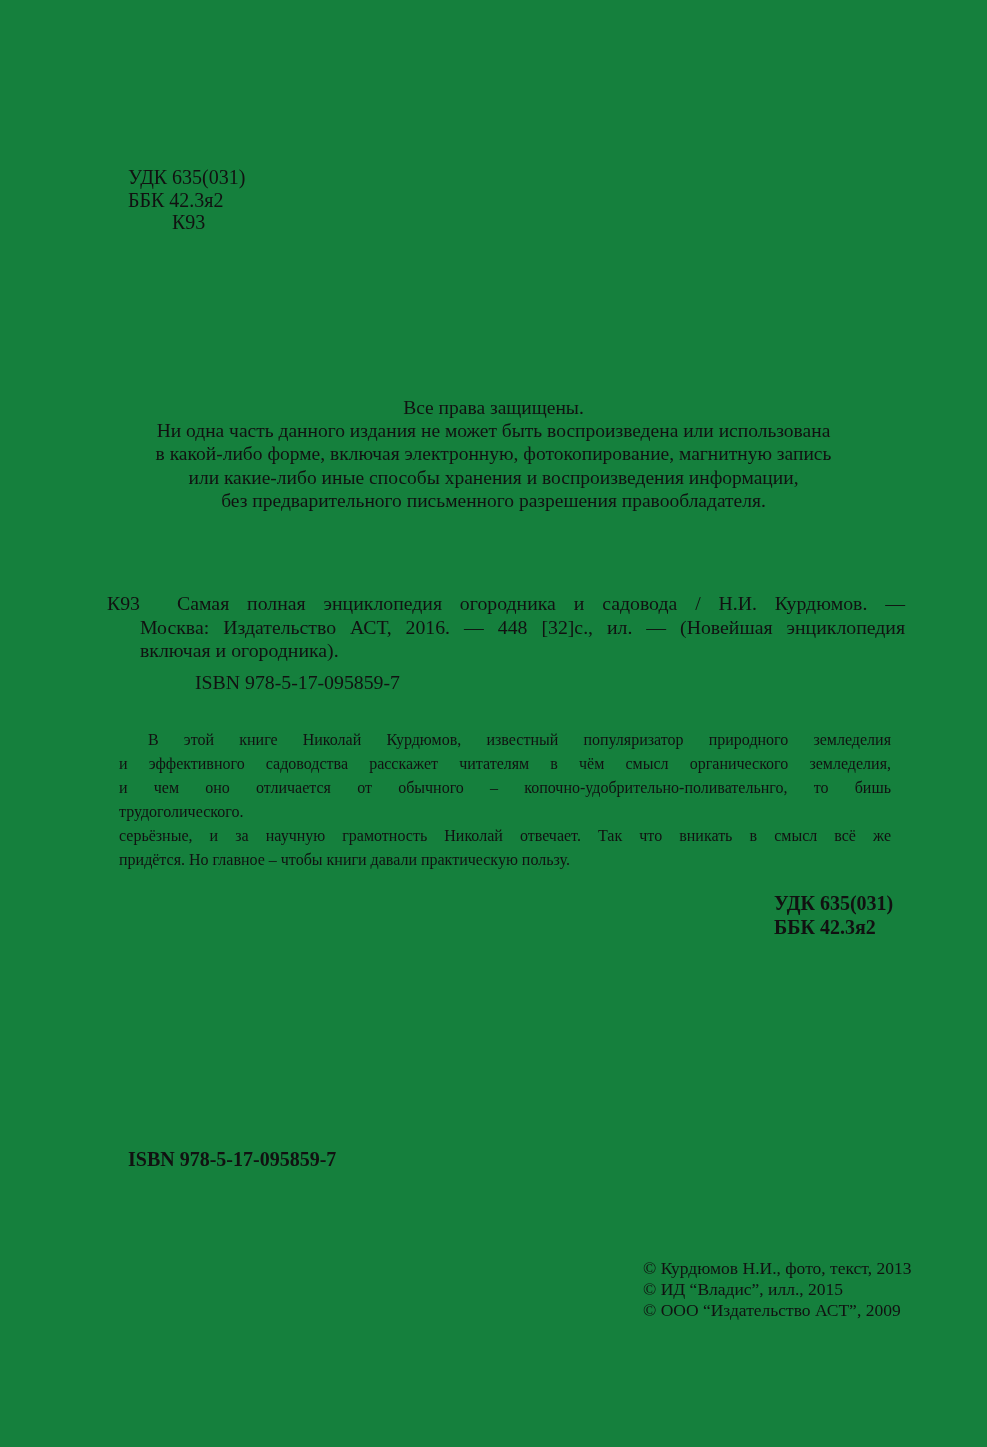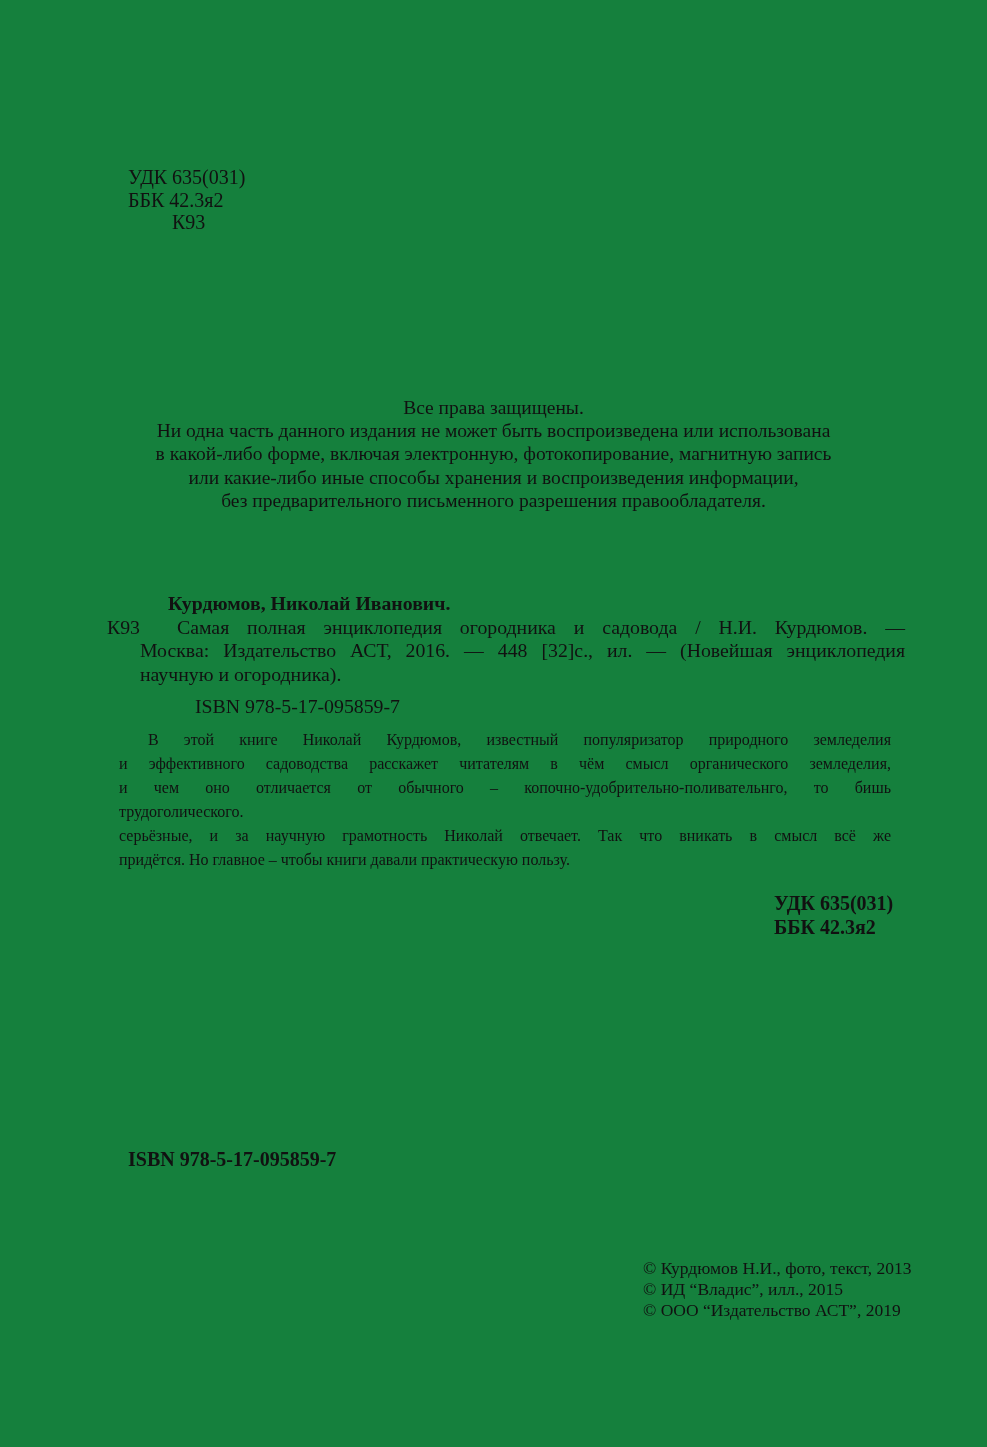--- a/index.html
+++ b/index.html
@@ -129,26 +129,25 @@
 
   <div class="rights-notice">
     <div>Все права защищены.</div>
     <div>Ни одна часть данного издания не может быть воспроизведена или использована</div>
     <div>в какой-либо форме, включая электронную, фотокопирование, магнитную запись</div>
     <div>или какие-либо иные способы хранения и воспроизведения информации,</div>
     <div>без предварительного письменного разрешения правообладателя.</div>
   </div>
 
   <div class="catalog-entry">
-    <div class="catalog-author">Курдюмов, Николай Иванович.</div>
     <div class="catalog-body">
       <span class="catalog-sign">К93</span>
       <div class="jline jline-first">Самая полная энциклопедия огородника и садовода / Н.И. Курдюмов. —</div>
       <div class="jline">Москва: Издательство АСТ, 2016. — 448 [32]с., ил. — (Новейшая энциклопедия</div>
-      <div class="plain-line">научную и огородника).</div>
+      <div class="plain-line">включая и огородника).</div>
     </div>
     <div class="catalog-isbn">ISBN 978-5-17-095859-7</div>
   </div>
 
   <div class="annotation">
     <div>
       <div class="jline indent1">В этой книге Николай Курдюмов, известный популяризатор природного земледелия</div>
       <div class="jline">и эффективного садоводства расскажет читателям в чём смысл органического земледелия,</div>
       <div class="jline">и чем оно отличается от обычного – копочно-удобрительно-поливательнго, то бишь</div>
       <div class="plain-line">трудоголического.</div>
@@ -162,16 +161,16 @@
   <div class="bottom-codes">
     <div>УДК 635(031)</div>
     <div>ББК 42.3я2</div>
   </div>
 
   <div class="isbn-bottom">ISBN 978-5-17-095859-7</div>
 
   <div class="copyrights">
     <div>© Курдюмов Н.И., фото, текст, 2013</div>
     <div>© ИД “Владис”, илл., 2015</div>
-    <div>© ООО “Издательство АСТ”, 2019</div>
+    <div>© ООО “Издательство АСТ”, 2009</div>
   </div>
 
 </div>
 
 </body></html>

